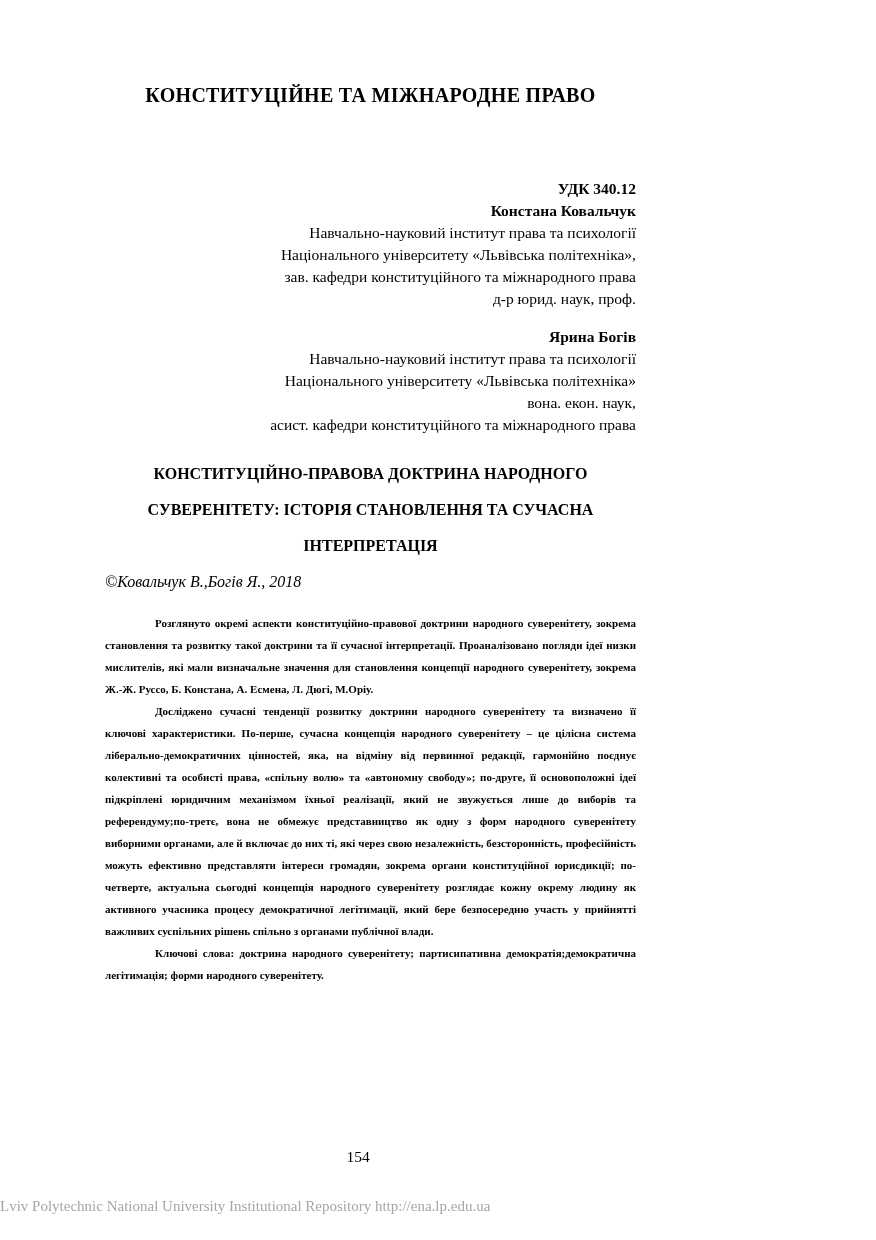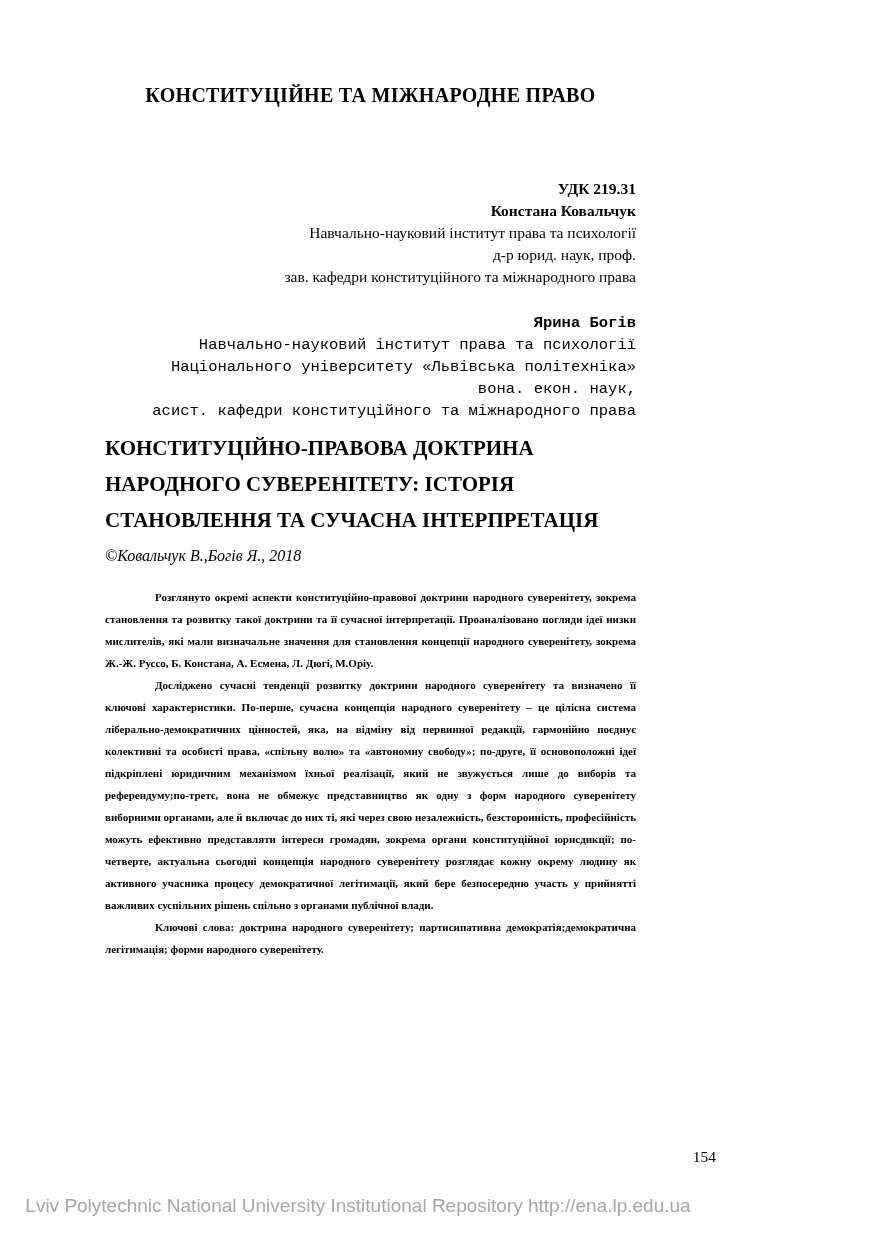--- a/index.html
+++ b/index.html
@@ -25,26 +25,26 @@
     font-weight: bold;
     line-height: 24px;
     letter-spacing: 0.3px;
   }
   .byline-block {
     text-align: right;
     font-size: 15.5px;
     line-height: 22px;
   }
   .byline-first { margin-top: 71px; }
-  .byline-second { margin-top: 24px; font-family: Liberation Mono, monospace; }
+  .byline-second { margin-top: 16px; }
   .bold { font-weight: bold; }
   .article-title {
-    margin-top: 8px;
-    text-align: left;
-    font-size: 21px;
+    margin-top: 20px;
+    text-align: center;
+    font-size: 16px;
     font-weight: bold;
     line-height: 36px;
   }
   .copyright {
     margin-top: 7px;
     font-style: italic;
     font-size: 16px;
     line-height: 22px;
   }
   .abstract {
@@ -56,49 +56,49 @@
   }
   .abstract p {
     margin: 0;
     text-indent: 50px;
   }
   .page-number {
     position: absolute;
     top: 1147px;
     left: 0;
     right: 0;
-    text-align: right;
+    text-align: center;
     font-size: 15.5px;
     line-height: 20px;
   }
   .repo-footer {
     position: absolute;
     top: 1196px;
     left: 0;
     right: 0;
-    text-align: center;
-    font-family: Liberation Sans, sans-serif;
-    font-size: 19px;
+    font-family: Liberation Serif, serif;
+    font-size: 15px;
     line-height: 20px;
     color: #a6a6a6;
   }
 </style>
 </head>
 <body>
 
 <div class="page">
 
   <div class="section-header">КОНСТИТУЦІЙНЕ ТА МІЖНАРОДНЕ ПРАВО</div>
 
   <div class="byline-block byline-first">
-    <div class="bold">УДК 219.31</div>
+    <div class="bold">УДК 340.12</div>
     <div class="bold">Констана Ковальчук</div>
     <div>Навчально-науковий інститут права та психології</div>
+    <div>Національного університету «Львівська політехніка»,</div>
+    <div>зав. кафедри конституційного та міжнародного права</div>
     <div>д-р юрид. наук, проф.</div>
-    <div>зав. кафедри конституційного та міжнародного права</div>
   </div>
 
   <div class="byline-block byline-second">
     <div class="bold">Ярина Богів</div>
     <div>Навчально-науковий інститут права та психології</div>
     <div>Національного університету «Львівська політехніка»</div>
     <div>вона. екон. наук,</div>
     <div>асист. кафедри конституційного та міжнародного права</div>
   </div>
 

